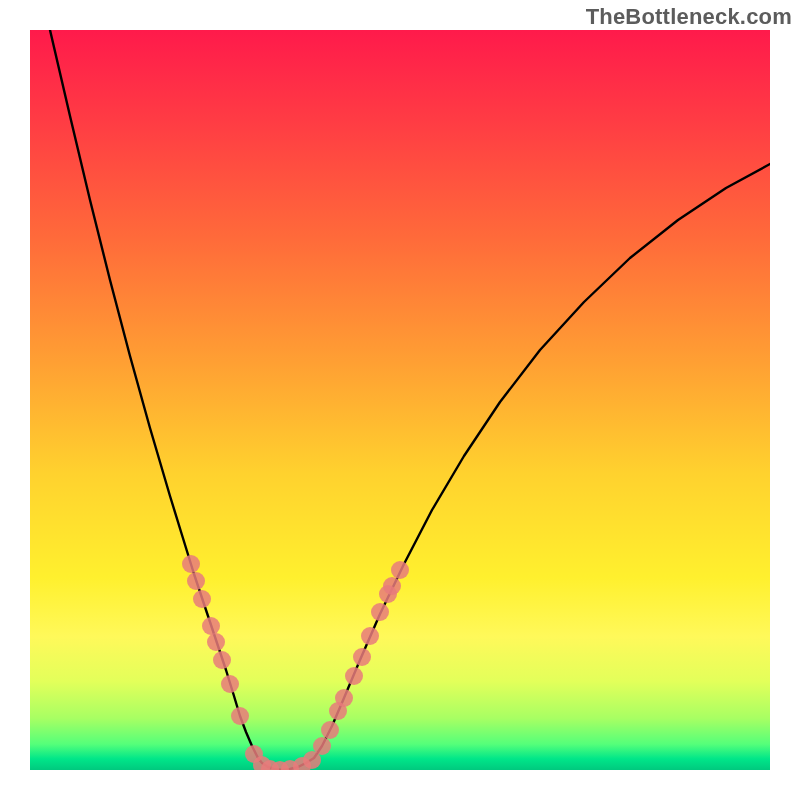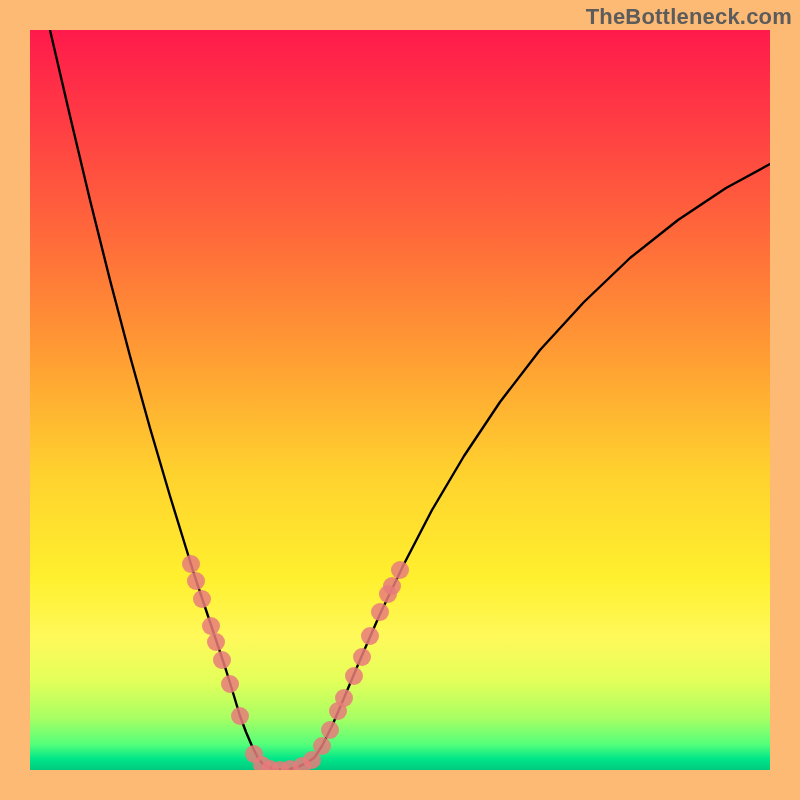--- a/index.html
+++ b/index.html
@@ -8,21 +8,21 @@
     width: 800px;
     height: 800px;
     overflow: hidden;
     font-family: Arial, Helvetica, sans-serif;
     background: #000;
   }
   .frame {
     position: relative;
     width: 800px;
     height: 800px;
-    background: #fdba74;
+    background: #ffffff;
   }
   .plot-area {
     position: absolute;
     left: 30px;
     top: 30px;
     width: 740px;
     height: 740px;
     overflow: hidden;
   }
   .watermark {

